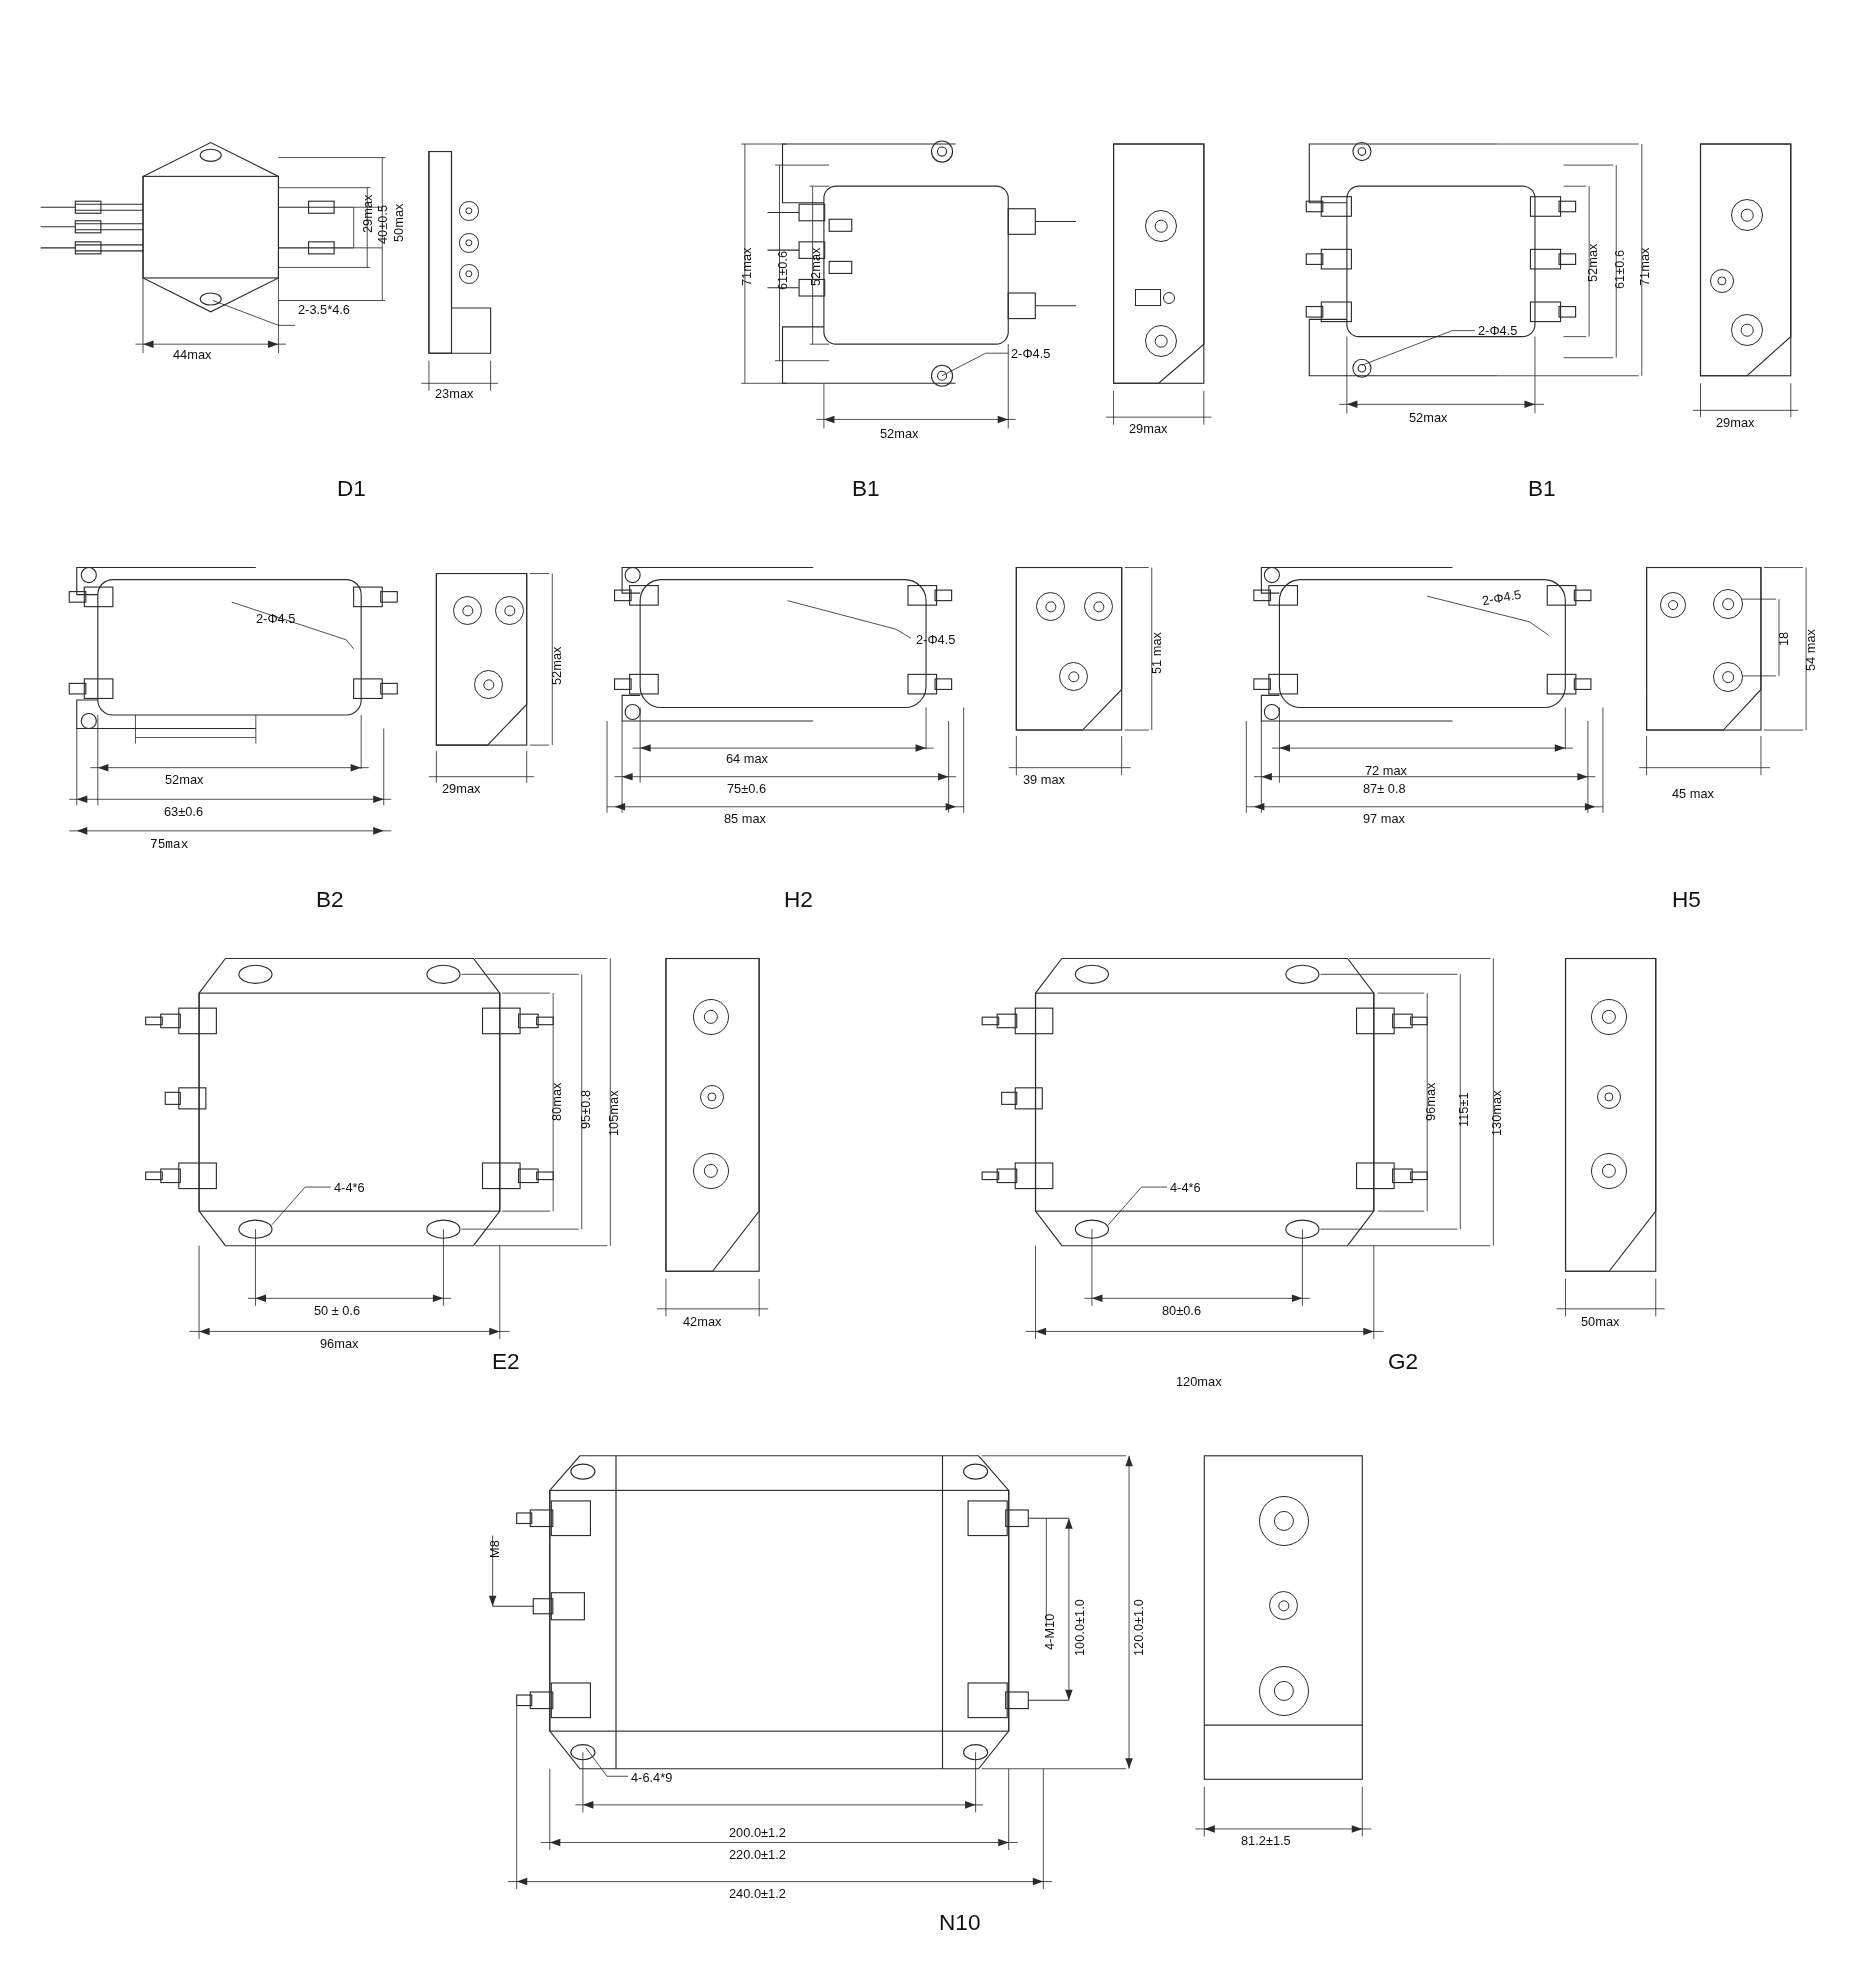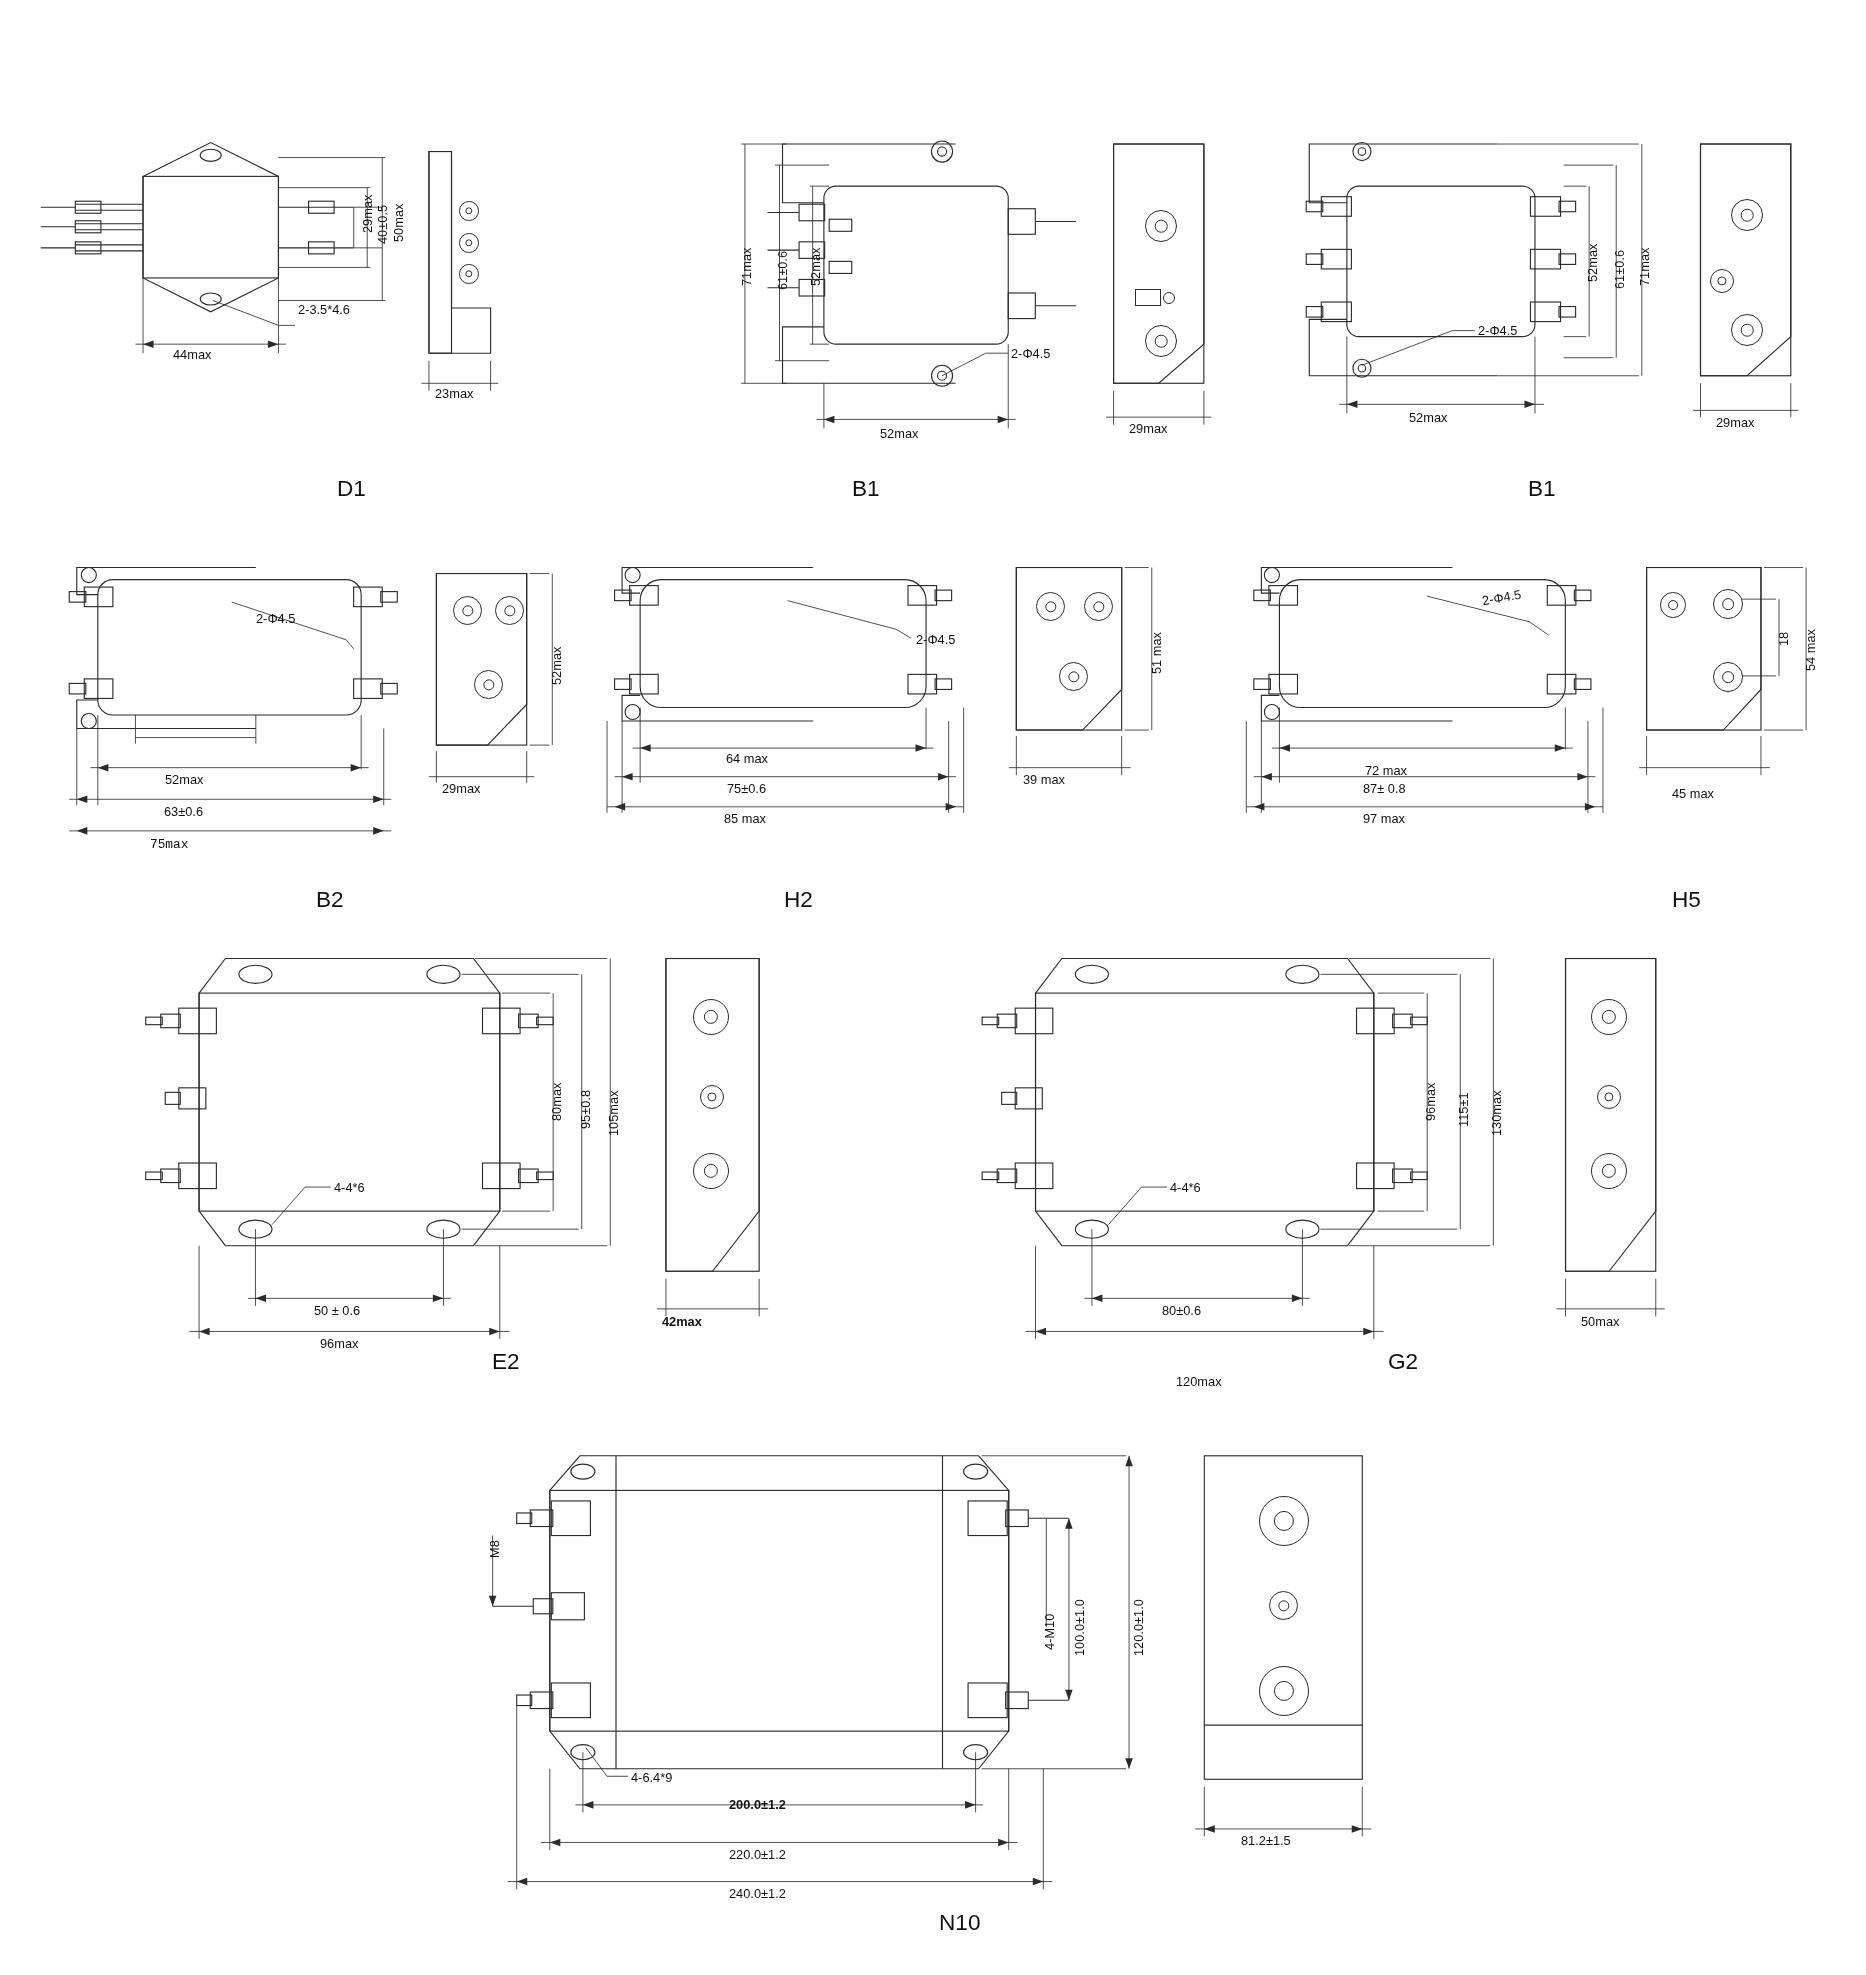--- a/index.html
+++ b/index.html
@@ -565,21 +565,21 @@
     <div class="screw" style="left:558px;top:51px;width:36px;height:36px;"></div>
     <div class="screw" style="left:565px;top:137px;width:24px;height:24px;"></div>
     <div class="screw" style="left:558px;top:205px;width:36px;height:36px;"></div>
 
     <div class="lbl rot" style="left:414px;top:173px;">80max</div>
     <div class="lbl rot" style="left:443px;top:181px;">95±0.8</div>
     <div class="lbl rot" style="left:471px;top:188px;">105max</div>
     <div class="lbl" style="left:199px;top:232px;">4-4*6</div>
     <div class="lbl" style="left:179px;top:355px;">50 ± 0.6</div>
     <div class="lbl" style="left:185px;top:388px;">96max</div>
-    <div class="lbl" style="left:527px;top:366px;font-weight:bold;">42max</div>
+    <div class="lbl" style="left:548px;top:366px;">42max</div>
   </div>
   <div class="name" style="left:492px;top:1349px;">E2</div>
 
   <div class="abs" style="left:971px;top:948px;width:738px;height:421px;">
     <svg width="738" height="421" viewBox="0 0 980 560">
       <path class="stroke" d="M85 60 L120 14 L500 14 L535 60 L535 350 L500 396 L120 396 L85 350 Z"></path>
       <rect class="stroke" x="85" y="60" width="450" height="290"></rect>
       <ellipse class="stroke" cx="160" cy="35" rx="22" ry="12"></ellipse>
       <ellipse class="stroke" cx="440" cy="35" rx="22" ry="12"></ellipse>
       <ellipse class="stroke" cx="160" cy="374" rx="22" ry="12"></ellipse>
@@ -746,21 +746,21 @@
 
     <div class="screw" style="left:807px;top:51px;width:50px;height:50px;"></div>
     <div class="screw" style="left:817px;top:146px;width:29px;height:29px;"></div>
     <div class="screw" style="left:807px;top:221px;width:50px;height:50px;"></div>
 
     <div class="lbl rot" style="left:35px;top:113px;">M8</div>
     <div class="lbl rot" style="left:590px;top:205px;">4-M10</div>
     <div class="lbl rot" style="left:620px;top:211px;">100.0±1.0</div>
     <div class="lbl rot" style="left:679px;top:211px;">120.0±1.0</div>
     <div class="lbl" style="left:179px;top:325px;">4-6.4*9</div>
-    <div class="lbl" style="left:277px;top:352px;font-weight:bold;">200.0±1.2</div>
+    <div class="lbl" style="left:277px;top:380px;">200.0±1.2</div>
     <div class="lbl" style="left:277px;top:402px;">220.0±1.2</div>
     <div class="lbl" style="left:277px;top:441px;">240.0±1.2</div>
     <div class="lbl" style="left:789px;top:388px;">81.2±1.5</div>
   </div>
   <div class="name" style="left:939px;top:1910px;">N10</div>
 
 </div>
 
 
 </body></html>

